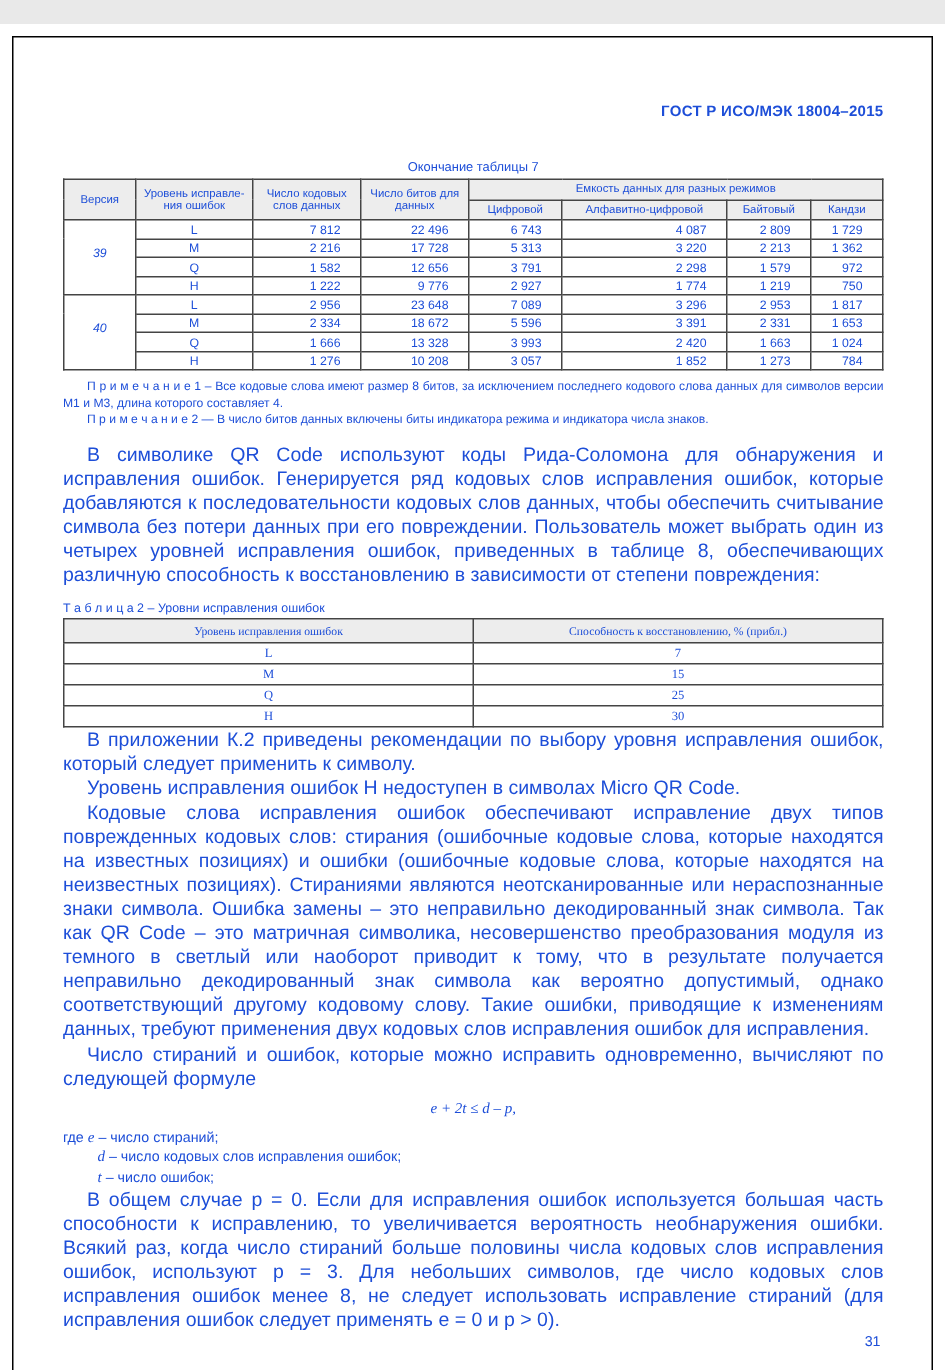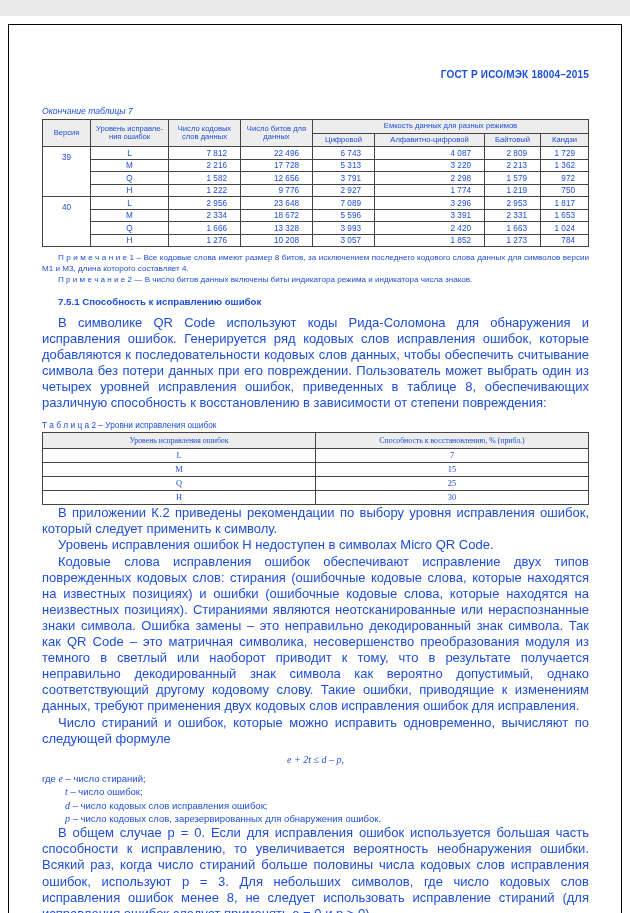--- a/index.html
+++ b/index.html
@@ -11,33 +11,33 @@
   }
   .frame {
     position: absolute; inset: 8px; border: 1.5px solid #000;
     padding: 44px 32px 26px 33px;
     display: flex; flex-direction: column;
   }
   .doc-header {
     text-align: right; font-weight: bold; font-size: 10px;
     letter-spacing: 0.2px; margin-bottom: 26px;
   }
-  .t7-caption { font-style: italic; font-size: 8.6px; margin-bottom: 3px; }
+  .t7-caption { font-size: 8.6px; margin-bottom: 3px; text-align: center; }
   table { border-collapse: collapse; width: 100%; table-layout: fixed; }
   .t7 th, .t7 td { border: 1px solid #444; }
   .t7 th {
     background: #ededed; font-weight: normal; font-size: 7.6px;
     text-align: center; vertical-align: middle; padding: 2px 1px; line-height: 1.15;
   }
   .t7 td {
     font-size: 8.2px; text-align: right; padding: 1px 13px 1px 2px; height: 12.5px;
     vertical-align: middle;
   }
   .t7 td.c { text-align: center; padding: 1px 2px; }
-  .t7 td.ver { vertical-align: top; padding-top: 6px; }
+  .t7 td.ver { vertical-align: top; padding-top: 17px; font-style: italic; }
   .notes { margin-top: 5px; }
   .note {
     font-size: 8.1px; line-height: 1.28; text-align: justify;
     text-indent: 16px; margin: 1px 0;
   }
   .heading { font-weight: bold; font-size: 9.7px; margin: 11px 0 0 0; text-indent: 16px; }
   .heading.sub { margin-top: 9px; }
   p.body {
     font-size: 13px; line-height: 1.24; text-align: justify;
     text-indent: 16px; margin: 0;
@@ -170,21 +170,20 @@
           <td>784</td>
         </tr>
       </tbody>
     </table>
 
     <div class="notes">
       <p class="note">П р и м е ч а н и е  1 – Все кодовые слова имеют размер 8 битов, за исключением последнего кодового слова данных для символов версии M1 и M3, длина которого составляет 4.</p>
       <p class="note">П р и м е ч а н и е  2 — В число битов данных включены биты индикатора режима и индикатора числа знаков.</p>
     </div>
 
-    <div class="heading sub">7.5.1 Способность к исправлению ошибок</div>
 
     <p class="body after-heading">В символике QR Code используют коды Рида-Соломона для обнаружения и исправления ошибок. Генерируется ряд кодовых слов исправления ошибок, которые добавляются к последовательности кодовых слов данных, чтобы обеспечить считывание символа без потери данных при его повреждении. Пользователь может выбрать один из четырех уровней исправления ошибок, приведенных в таблице 8, обеспечивающих различную способность к восстановлению в зависимости от степени повреждения:</p>
 
     <div class="t8-caption">Т а б л и ц а  2 – Уровни исправления ошибок</div>
 
     <table class="t8">
       <colgroup>
           <col style="width:50%">
           <col style="width:50%">
         </colgroup>
@@ -221,30 +220,26 @@
 
     <div class="formula">e + 2t ≤ d – p,</div>
 
     <div class="where-block">
       <div class="where-line">
         <span>где</span>
         <span class="var">e</span>
         <span>– число стираний;</span>
       </div>
       <div class="where-line cont">
-        <span class="var">t</span>
-        <span>– число ошибок;</span>
-      </div>
-      <div class="where-line cont">
         <span class="var">d</span>
         <span>– число кодовых слов исправления ошибок;</span>
       </div>
       <div class="where-line cont">
-        <span class="var">p</span>
-        <span>– число кодовых слов, зарезервированных для обнаружения ошибок.</span>
+        <span class="var">t</span>
+        <span>– число ошибок;</span>
       </div>
     </div>
 
     <p class="body">В общем случае p = 0. Если для исправления ошибок используется большая часть способности к исправлению, то увеличивается вероятность необнаружения ошибки. Всякий раз, когда число стираний больше половины числа кодовых слов исправления ошибок, используют p = 3. Для небольших символов, где число кодовых слов исправления ошибок менее 8, не следует использовать исправление стираний (для исправления ошибок следует применять e = 0 и p &gt; 0).</p>
 
     <div class="page-number">31</div>
 
   </div>
 </div>
 

